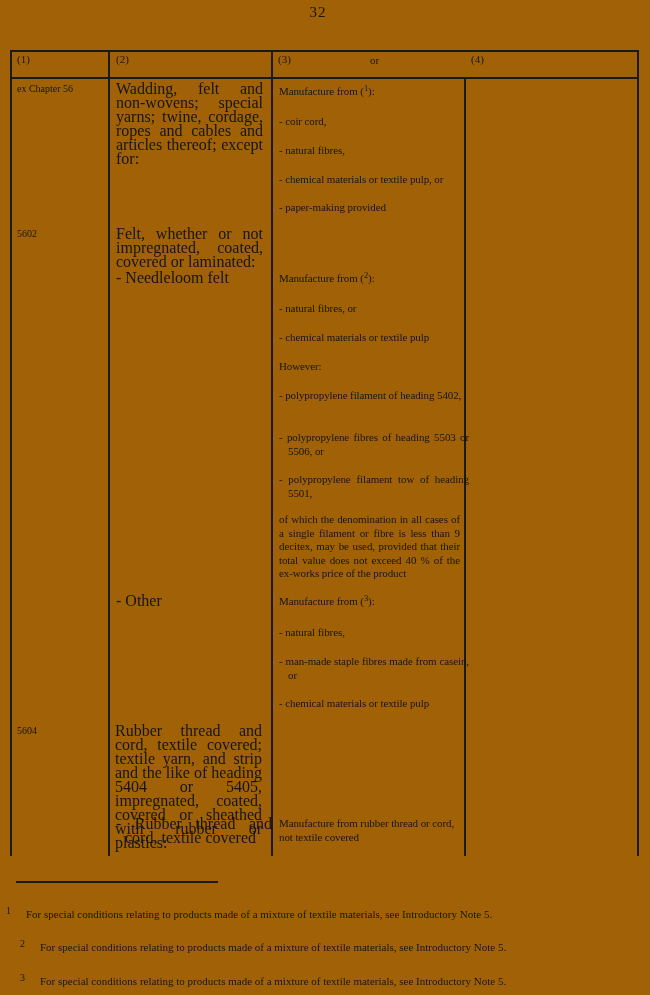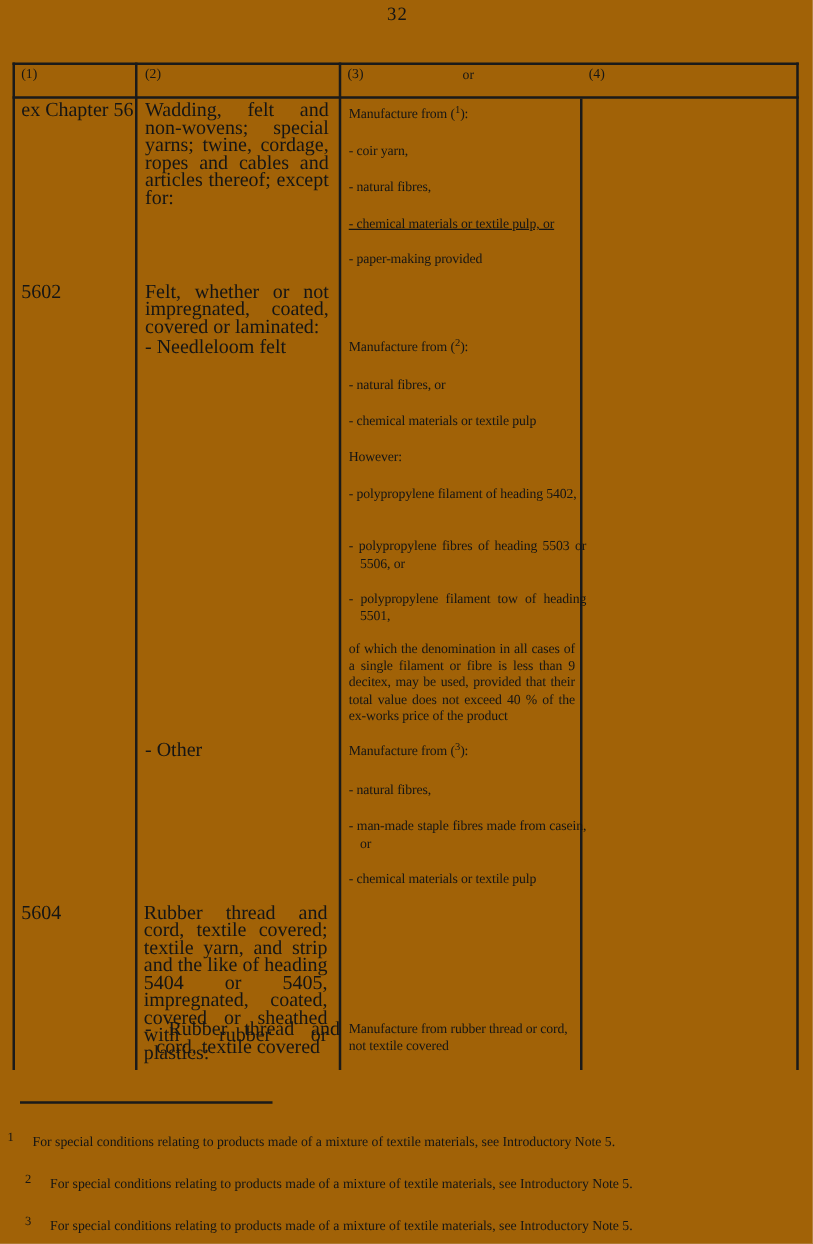--- a/index.html
+++ b/index.html
@@ -10,21 +10,21 @@
     margin:0 auto;
     background:#a16207;
     font-family:"Liberation Serif","DejaVu Serif",serif;
     color:#151515;
     overflow:hidden;
   }
   .abs{position:absolute;}
   .line{position:absolute;background:#1a1a1a;}
   .pgnum{font-size:15px;letter-spacing:1px;}
   .hdr{font-size:11px;line-height:12px;}
-  .c1{font-size:16px;line-height:14px;}
+  .c1{font-size:10px;line-height:14px;}
   .c2{font-size:16px;line-height:14px;width:147px;text-align:justify;}
   .c3{font-size:11px;line-height:13.5px;width:181px;text-align:justify;letter-spacing:-0.1px;}
   .oneline{text-align:left;white-space:nowrap;}
   .di{padding-left:9px;text-indent:-9px;}
   sup.s{font-size:8.5px;line-height:0;vertical-align:4px;}
   .fn{font-size:11px;line-height:13px;white-space:nowrap;}
   .fn .mk{font-size:10px;position:relative;top:-4px;}
   .fn .tx{margin-left:15px;}
 </style>
 </head>
@@ -45,23 +45,23 @@
   <div class="abs hdr" style="left:17px;top:53px;">(1)</div>
   <div class="abs hdr" style="left:116px;top:53px;">(2)</div>
   <div class="abs hdr" style="left:278px;top:53px;">(3)</div>
   <div class="abs hdr" style="left:370px;top:54px;">or</div>
   <div class="abs hdr" style="left:471px;top:53px;">(4)</div>
 
   <div class="abs c1" style="left:17px;top:82px;">ex Chapter 56</div>
   <div class="abs c2" style="left:116px;top:82px;">Wadding, felt and non-wovens; special yarns; twine, cordage, ropes and cables and articles thereof; except for:</div>
 
   <div class="abs c3 oneline" style="left:279px;top:85px;"><span>Manufacture from (</span><sup class="s">1</sup><span>):</span></div>
-  <div class="abs c3 oneline di" style="left:279px;top:115px;">- coir yarn,</div>
+  <div class="abs c3 oneline di" style="left:279px;top:115px;">- coir cord,</div>
   <div class="abs c3 oneline di" style="left:279px;top:144px;">- natural fibres,</div>
-  <div class="abs c3 oneline di" style="left:279px;top:173px;text-decoration:underline;">- chemical materials or textile pulp, or</div>
+  <div class="abs c3 oneline di" style="left:279px;top:173px;">- chemical materials or textile pulp, or</div>
   <div class="abs c3 oneline di" style="left:279px;top:201px;">- paper-making provided</div>
 
   <div class="abs c1" style="left:17px;top:227px;">5602</div>
   <div class="abs c2" style="left:116px;top:227px;">Felt, whether or not impregnated, coated, covered or laminated:</div>
   <div class="abs c2 oneline di" style="left:116px;top:271px;">- Needleloom felt</div>
 
   <div class="abs c3 oneline" style="left:279px;top:272px;"><span>Manufacture from (</span><sup class="s">2</sup><span>):</span></div>
   <div class="abs c3 oneline di" style="left:279px;top:302px;">- natural fibres, or</div>
   <div class="abs c3 oneline di" style="left:279px;top:331px;">- chemical materials or textile pulp</div>
   <div class="abs c3 oneline" style="left:279px;top:360px;">However:</div>

